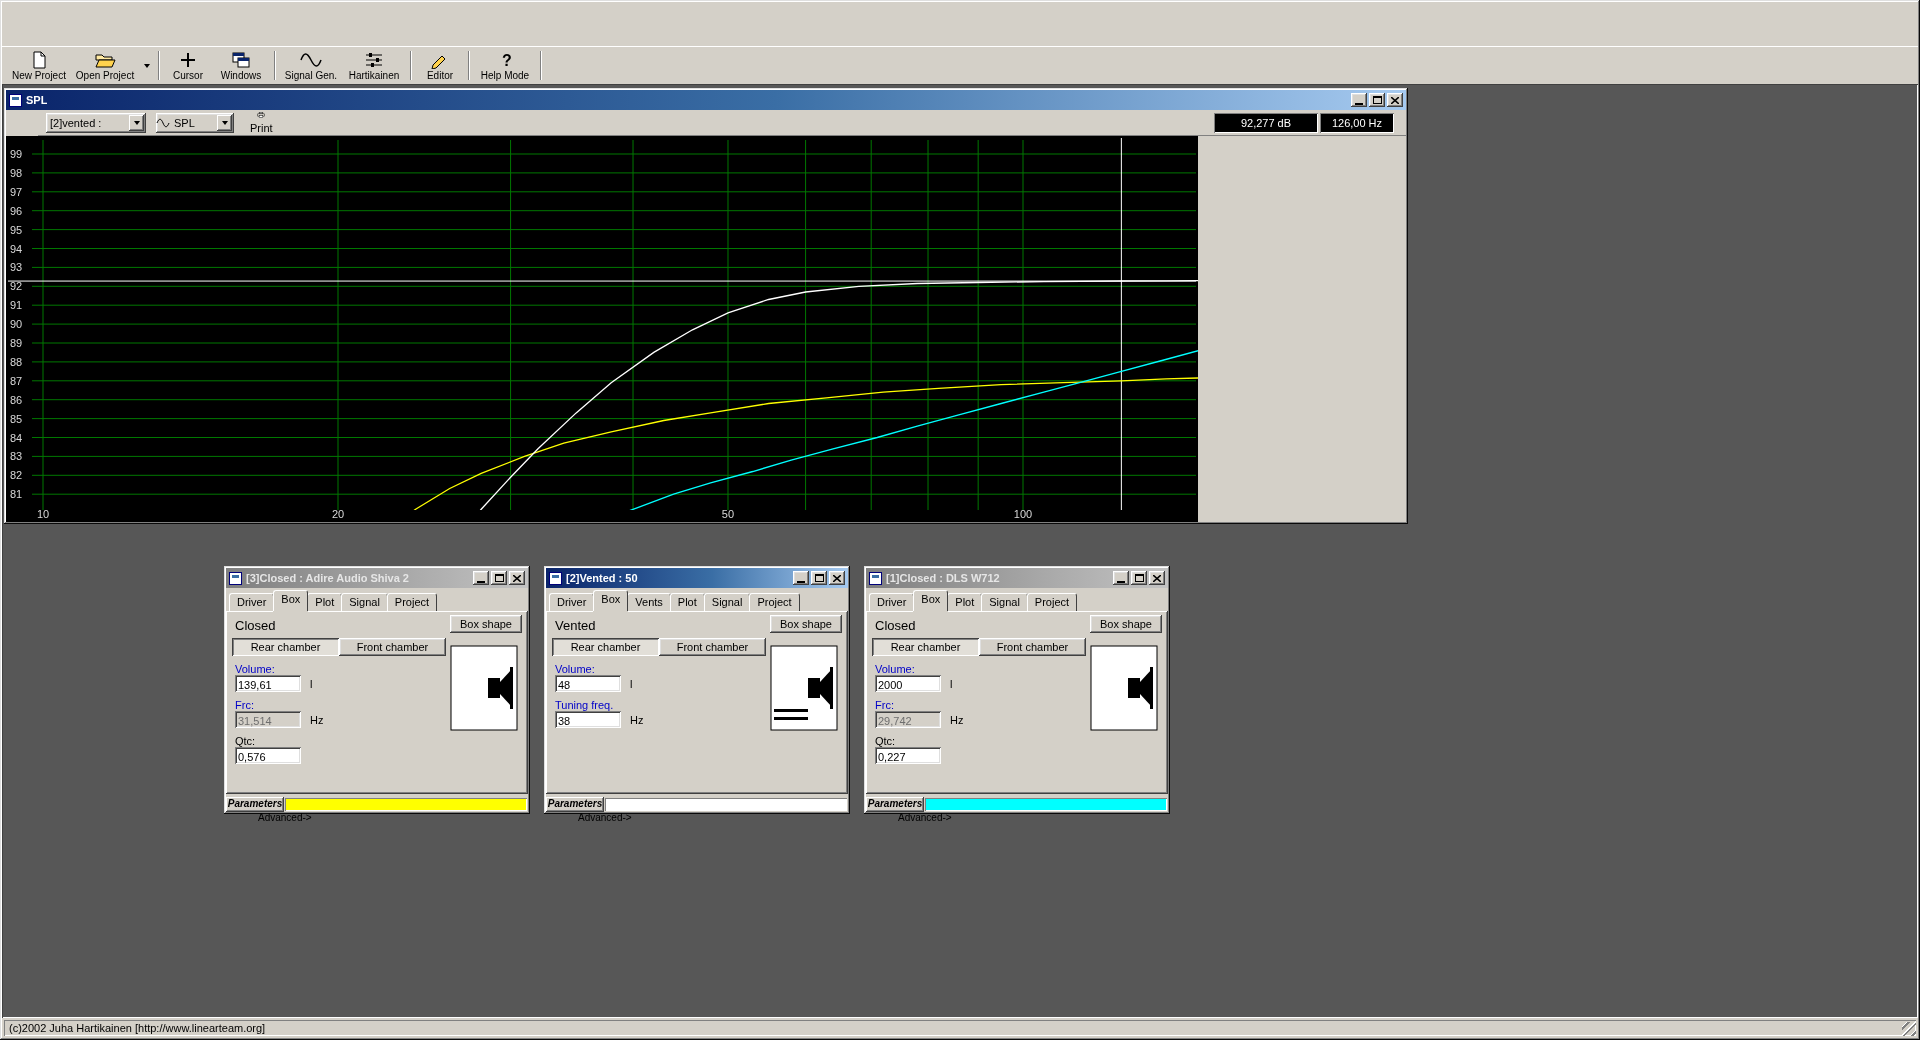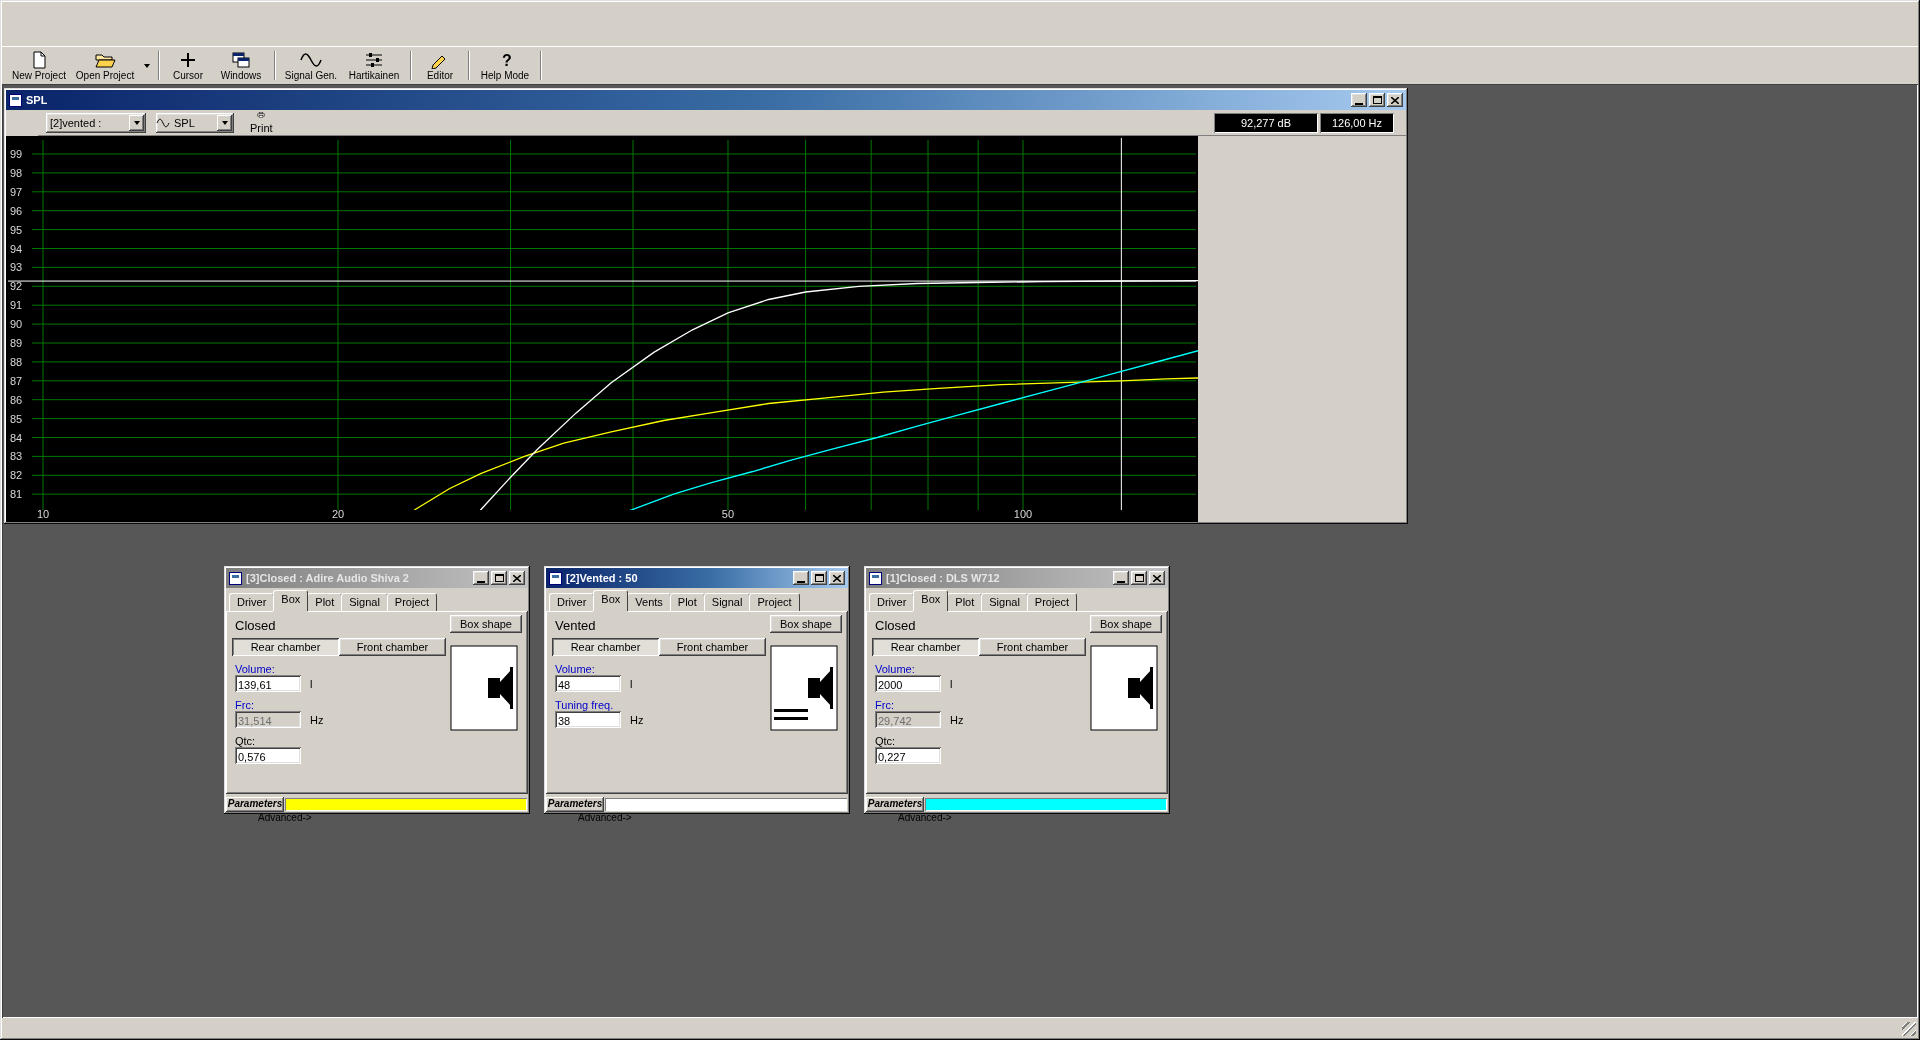--- a/index.html
+++ b/index.html
@@ -466,16 +466,17 @@
       </div>
       <div class="pbottom">
         <span class="params-tab">Parameters</span>
         <span class="cstripe" style="background: rgb(0, 255, 255);"></span>
       </div>
     </div>
 
   </div>
 
   <div class="statusbar">
+    <div class="status-panel">(c)2002 Juha Hartikainen [http://www.linearteam.org]</div>
     <div class="grip"></div>
   </div>
 
 </div>
 
 </body></html>

